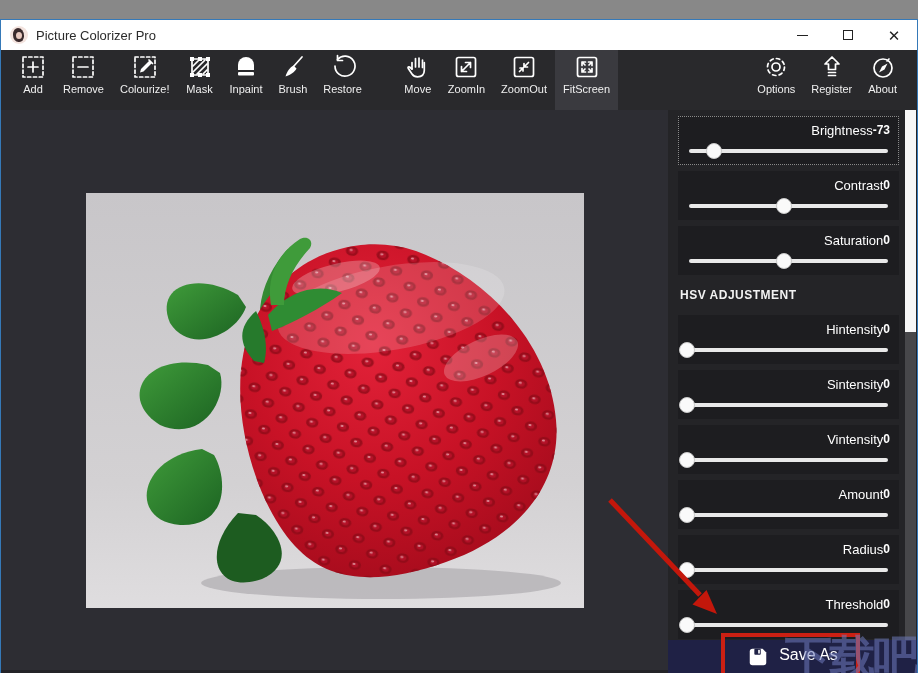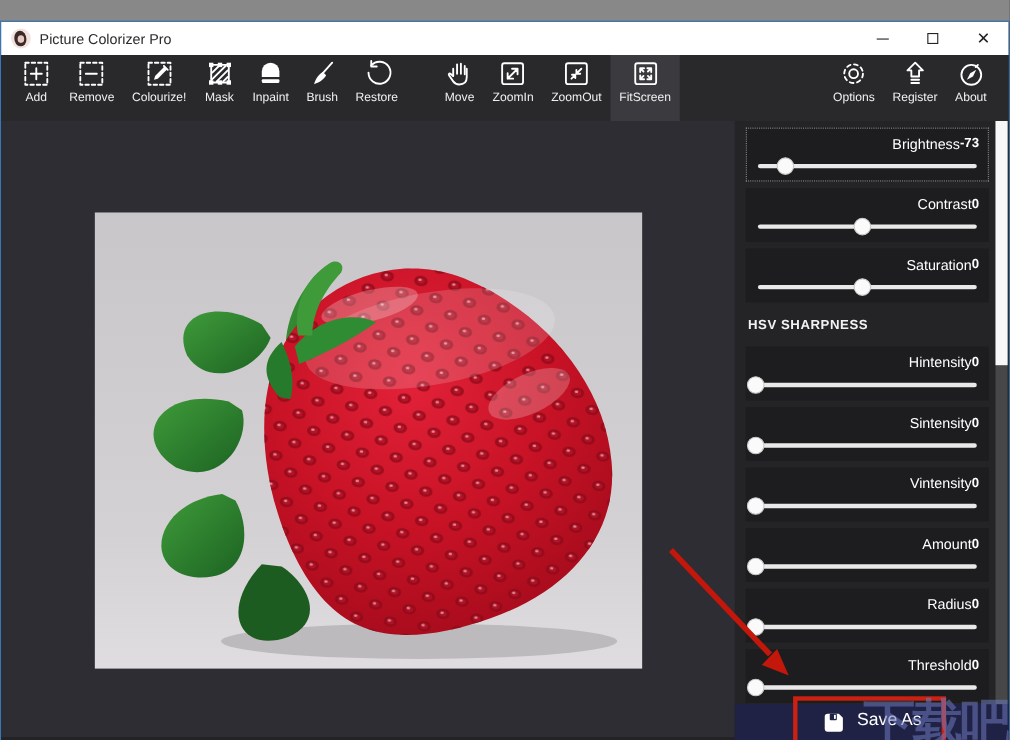--- a/index.html
+++ b/index.html
@@ -291,21 +291,21 @@
       <div class="sl-row">
         <span class="sl-label">Saturation</span>
         <span class="sl-value">0</span>
       </div>
       <div class="sl-track-wrap">
         <div class="sl-track"></div>
         <div class="sl-handle" style="left: calc(48% - 8px);"></div>
       </div>
     </div>
 
-    <div class="section-header">HSV SHARPNESS</div>
+    <div class="section-header">HSV ADJUSTMENT</div>
 
     <div class="slider-group">
       <div class="sl-row">
         <span class="sl-label">Hintensity</span>
         <span class="sl-value">0</span>
       </div>
       <div class="sl-track-wrap">
         <div class="sl-track"></div>
         <div class="sl-handle" style="left: calc(0% - 8px);"></div>
       </div>

